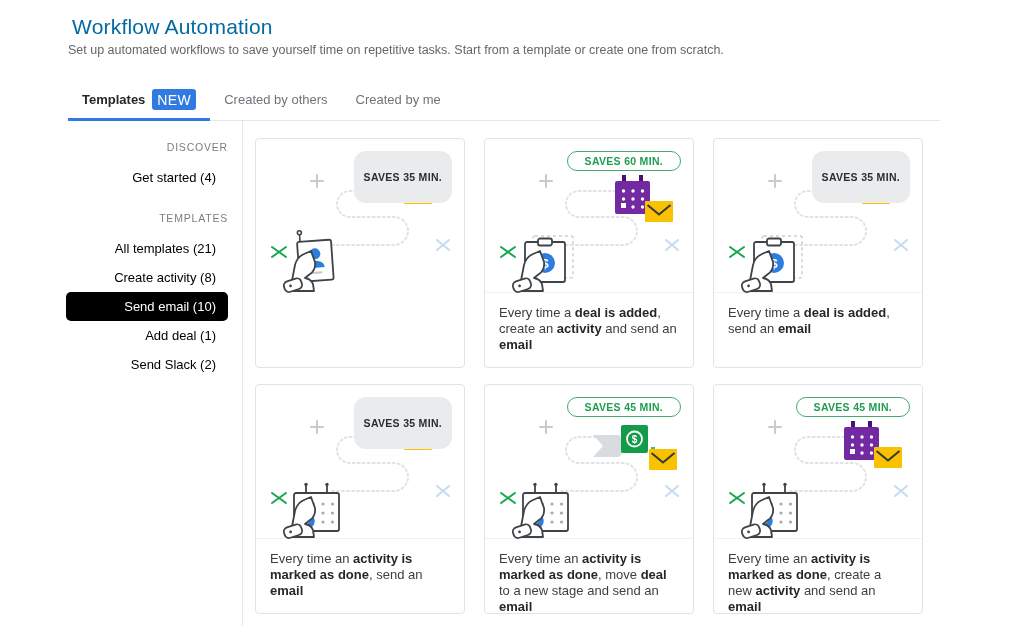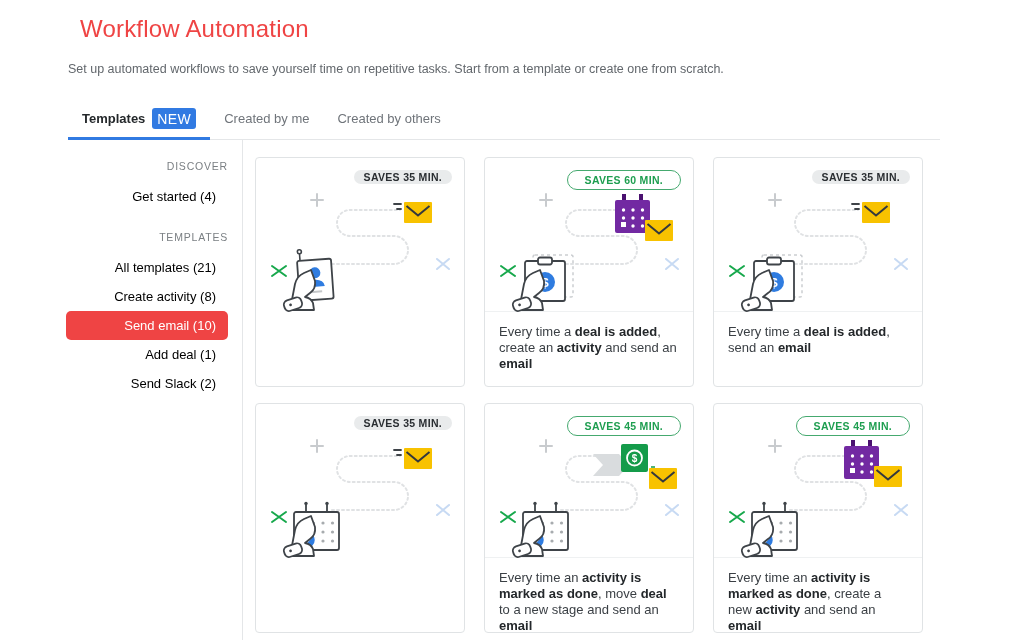--- a/index.html
+++ b/index.html
@@ -1,60 +1,60 @@
 <!DOCTYPE html>
 <html><head>
 <meta charset="utf-8">
 <style>
   html,body{margin:0;padding:0;background:#fff;}
   body{width:1024px;height:640px;overflow:hidden;font-family:"Liberation Sans",sans-serif;color:#26292C;}
   .page{padding:0 0 0 68px;width:872px;}
-  .page-title{font-size:24px;font-weight:500;color:#ef4444;margin:15px 0 0 12px;letter-spacing:.2px;}
-  .page-subtitle{font-size:12.5px;color:#62676C;margin-top:19px;}
+  .page-title{font-size:21px;font-weight:500;color:#0369a1;margin:15px 0 0 4px;letter-spacing:.2px;}
+  .page-subtitle{font-size:12.5px;color:#62676C;margin-top:4px;}
   .tabs{display:flex;margin-top:23px;border-bottom:1px solid #E4E6E8;}
   .tab{display:flex;align-items:center;gap:7px;padding:9px 14px 8px;font-size:13px;color:#6F747A;
        border-bottom:3px solid transparent;margin-bottom:-1px;cursor:pointer;}
   .tab.active{color:#24282B;font-weight:700;border-bottom-color:#317AE2;}
   .new-badge{background:#317AE2;color:#fff;font-size:14px;font-weight:400;padding:2.5px 5px;
              border-radius:3px;letter-spacing:.4px;}
   .layout{display:flex;height:505px;}
   .sidebar{width:175px;flex:none;border-right:1px solid #E4E6E8;padding:20px 14px 0 0;box-sizing:border-box;text-align:right;}
   .side-section{margin-bottom:20px;}
   .side-header{font-size:10.5px;color:#7A7F83;letter-spacing:.8px;margin:0 0 10px 0;}
   .side-item{font-size:13px;color:#000000;padding:7px 12px;border-radius:5px;margin:0 0 0 -2px;cursor:pointer;}
-  .side-item.selected{background:#ef4444;color:#fff;padding-left:24px;}
+  .side-item.selected{background:#000000;color:#fff;padding-left:24px;}
   .main{flex:1;padding:17px 0 0 12px;}
   .cards{display:grid;grid-template-columns:repeat(3,210px);gap:16px 19px;}
   .card{width:210px;height:230px;border:1px solid #E0E3E5;border-radius:4px;background:#fff;
         box-sizing:border-box;position:relative;display:flex;flex-direction:column;cursor:pointer;}
   .card-illo{height:153px;position:relative;flex:none;}
   .card-illo svg{position:absolute;left:12px;top:2px;}
   .card-badge{position:absolute;top:12px;right:12px;font-size:10.5px;font-weight:700;letter-spacing:.3px;
-              padding:1px 10px;border-radius:12px;background:#E9EBEC;color:#2A2E32;z-index:2;white-space:nowrap;}
+              padding:20px 10px;border-radius:12px;background:#E9EBEC;color:#2A2E32;z-index:2;white-space:nowrap;}
   .card-badge[data-variant="green"]{background:#fff;color:#1E9E50;border:1px solid #45A96F;padding:3px 17px;}
   .card-text{border-top:1px solid #EFF1F2;padding:12px 14px;font-size:13px;line-height:16px;color:#3A3F44;flex:1;}
   .card-text b{color:#24282B;font-weight:700;}
 </style>
 </head>
 <body>
 
 <div class="page">
   <h1 class="page-title">Workflow Automation</h1>
   <div class="page-subtitle">Set up automated workflows to save yourself time on repetitive tasks. Start from a template or create one from scratch.</div>
 
   <div class="tabs">
     <div class="tab active">
       <span>Templates</span>
       <span class="new-badge">NEW</span>
     </div>
     <div class="tab">
-      <span>Created by me</span>
+      <span>Created by others</span>
     </div>
     <div class="tab">
-      <span>Created by others</span>
+      <span>Created by me</span>
     </div>
   </div>
 
   <div class="layout">
     <div class="sidebar">
       <div class="side-section">
         <div class="side-header">DISCOVER</div>
         <div class="side-item">Get started (4)</div>
       </div>
       <div class="side-section">
@@ -270,20 +270,21 @@
                 <g transform="translate(136,42)">
                   <g stroke="#3E4348" stroke-width="1.8" stroke-linecap="round">
       <line x1="-10" y1="2" x2="-3" y2="2"></line>
                     <line x1="-7" y1="7" x2="-3" y2="7"></line>
                   </g>
                   <rect width="28" height="21" rx="1" fill="#F8C200"></rect>
      <polyline points="2.5,4 14,13.5 25.5,4" fill="none" stroke="#33383D" stroke-width="2"></polyline>
                 </g>
               </svg>
           </div>
+          <div class="card-text"><span>Every time an </span><b>activity is marked as done</b><span>, send an </span><b>email</b></div>
         </div>
 
         <div class="card">
           <span class="card-badge" data-variant="green">SAVES 45 MIN.</span>
           <div class="card-illo">
             <svg width="186" height="152" viewBox="0 0 186 152">
   <g stroke="#C8CBCE" stroke-width="2" stroke-linecap="round">
     <line x1="49" y1="34" x2="49" y2="46"></line>
                   <line x1="43" y1="40" x2="55" y2="40"></line>
                 </g>

